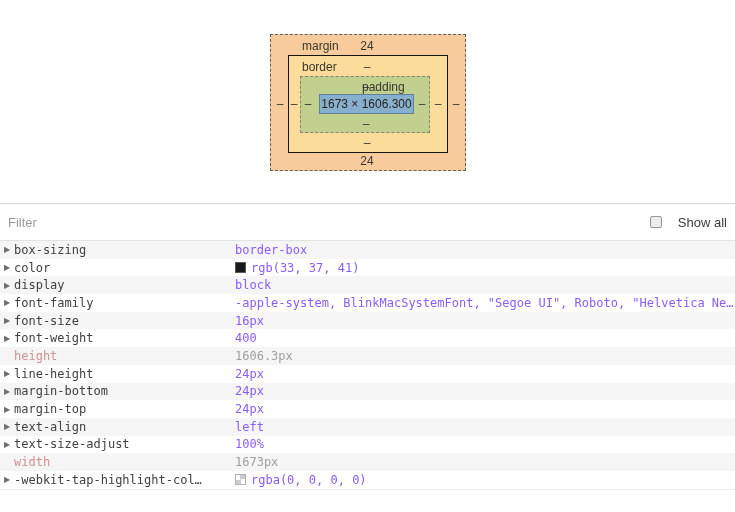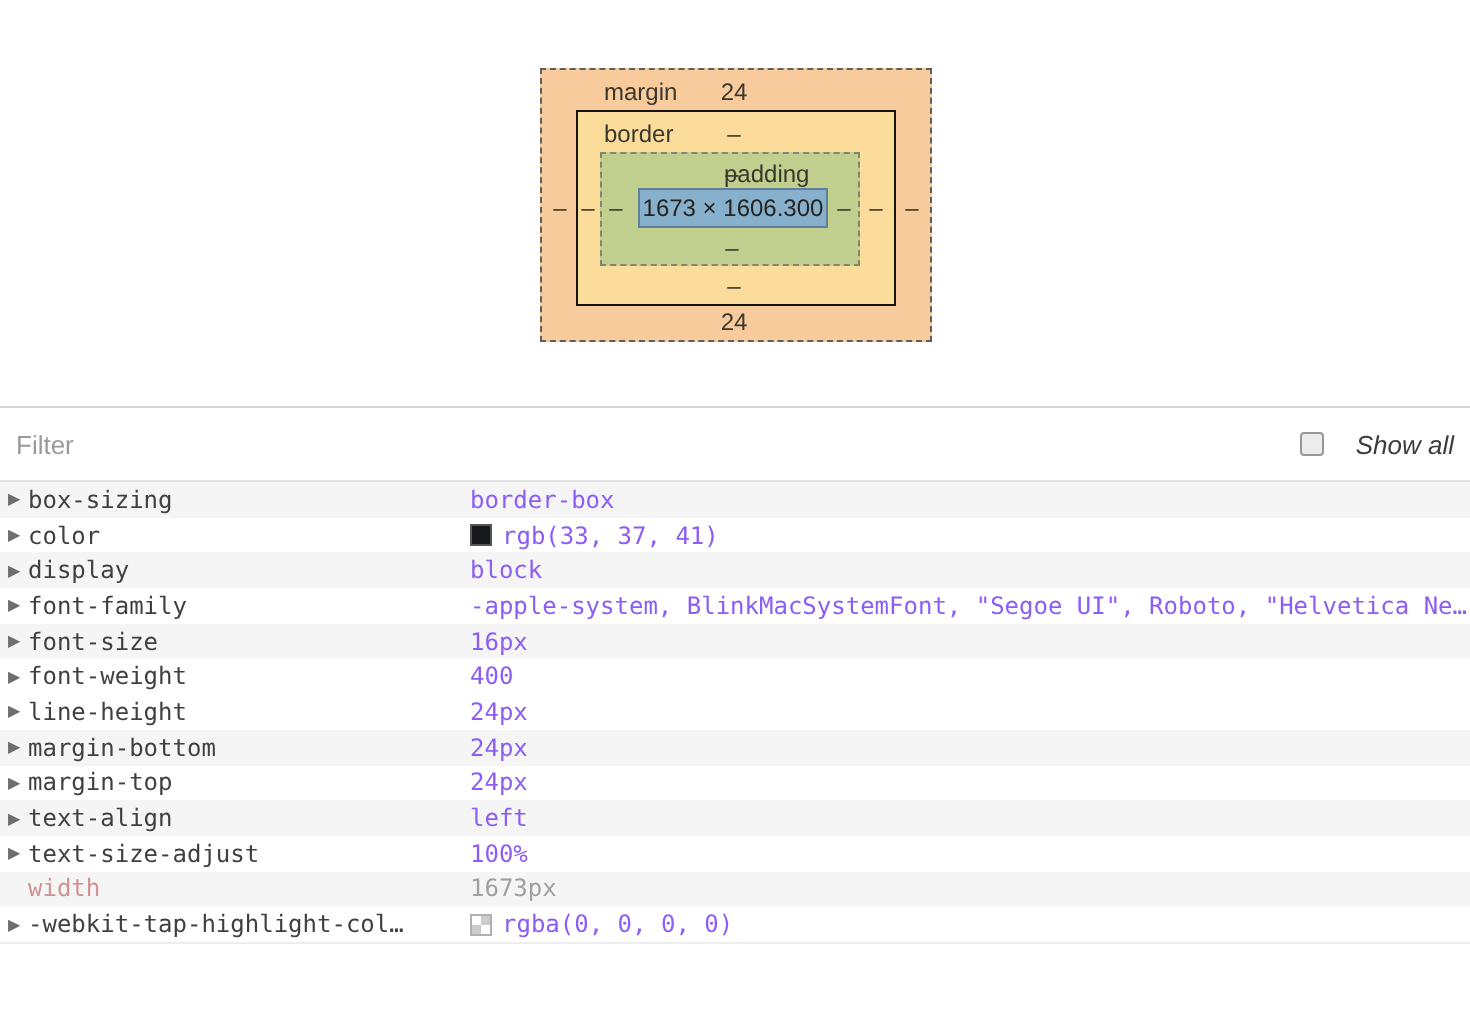--- a/index.html
+++ b/index.html
@@ -19,21 +19,21 @@
   .bm-dash { width:10px; text-align:center; }
   #bm-content span { font-size:12px; color:#26231e; white-space:nowrap; }
 
   
   #toolbar { position:absolute; left:0; top:203px; width:735px; height:38px;
              border-top:1px solid #d6d6d6; border-bottom:1px solid #e2e2e2;
              display:flex; align-items:center; justify-content:space-between; padding:12px 8px; }
   #filter-input { border:none; outline:none; font-size:13px; width:320px; color:#333;
                   font-family:"Liberation Sans", sans-serif; background:transparent; }
   #filter-input::placeholder { color:#9a9a9a; }
-  #show-all-wrap { display:flex; align-items:center; gap:16px;font-style:italic; }
+  #show-all-wrap { display:flex; align-items:center; gap:16px; }
   #show-all-checkbox { width:12px; height:12px; border:1px solid #989898; border-radius:2px;
                        background:#ececec; cursor:pointer; }
   #show-all-label { font-size:13px; color:#3c3c3c; }
 
   
   #prop-list { position:absolute; left:0; top:241px; width:735px; border-bottom:1px solid #ededed; }
   .prop-row { position:relative; height:17.7px; display:flex; align-items:center;
               font-family:"DejaVu Sans Mono", monospace; font-size:12px; white-space:nowrap; }
   .prop-row.alt { background:#f5f5f5; }
   .prop-arrow { display:inline-block; width:10px; margin-left:4px; font-size:8px; color:#6e6e6e;
@@ -130,20 +130,28 @@
       </span>
     </div>
       <div class="prop-row">
       <span class="prop-arrow">▶</span>
       <span class="prop-name">font-weight</span>
       <span class="prop-value">
 
         <span class="value-text">400</span>
       </span>
     </div>
+      <div class="prop-row alt muted">
+      <span class="prop-arrow"></span>
+      <span class="prop-name">height</span>
+      <span class="prop-value">
+
+        <span class="value-text">1606.3px</span>
+      </span>
+    </div>
       <div class="prop-row">
       <span class="prop-arrow">▶</span>
       <span class="prop-name">line-height</span>
       <span class="prop-value">
 
         <span class="value-text">24px</span>
       </span>
     </div>
       <div class="prop-row alt">
       <span class="prop-arrow">▶</span>

